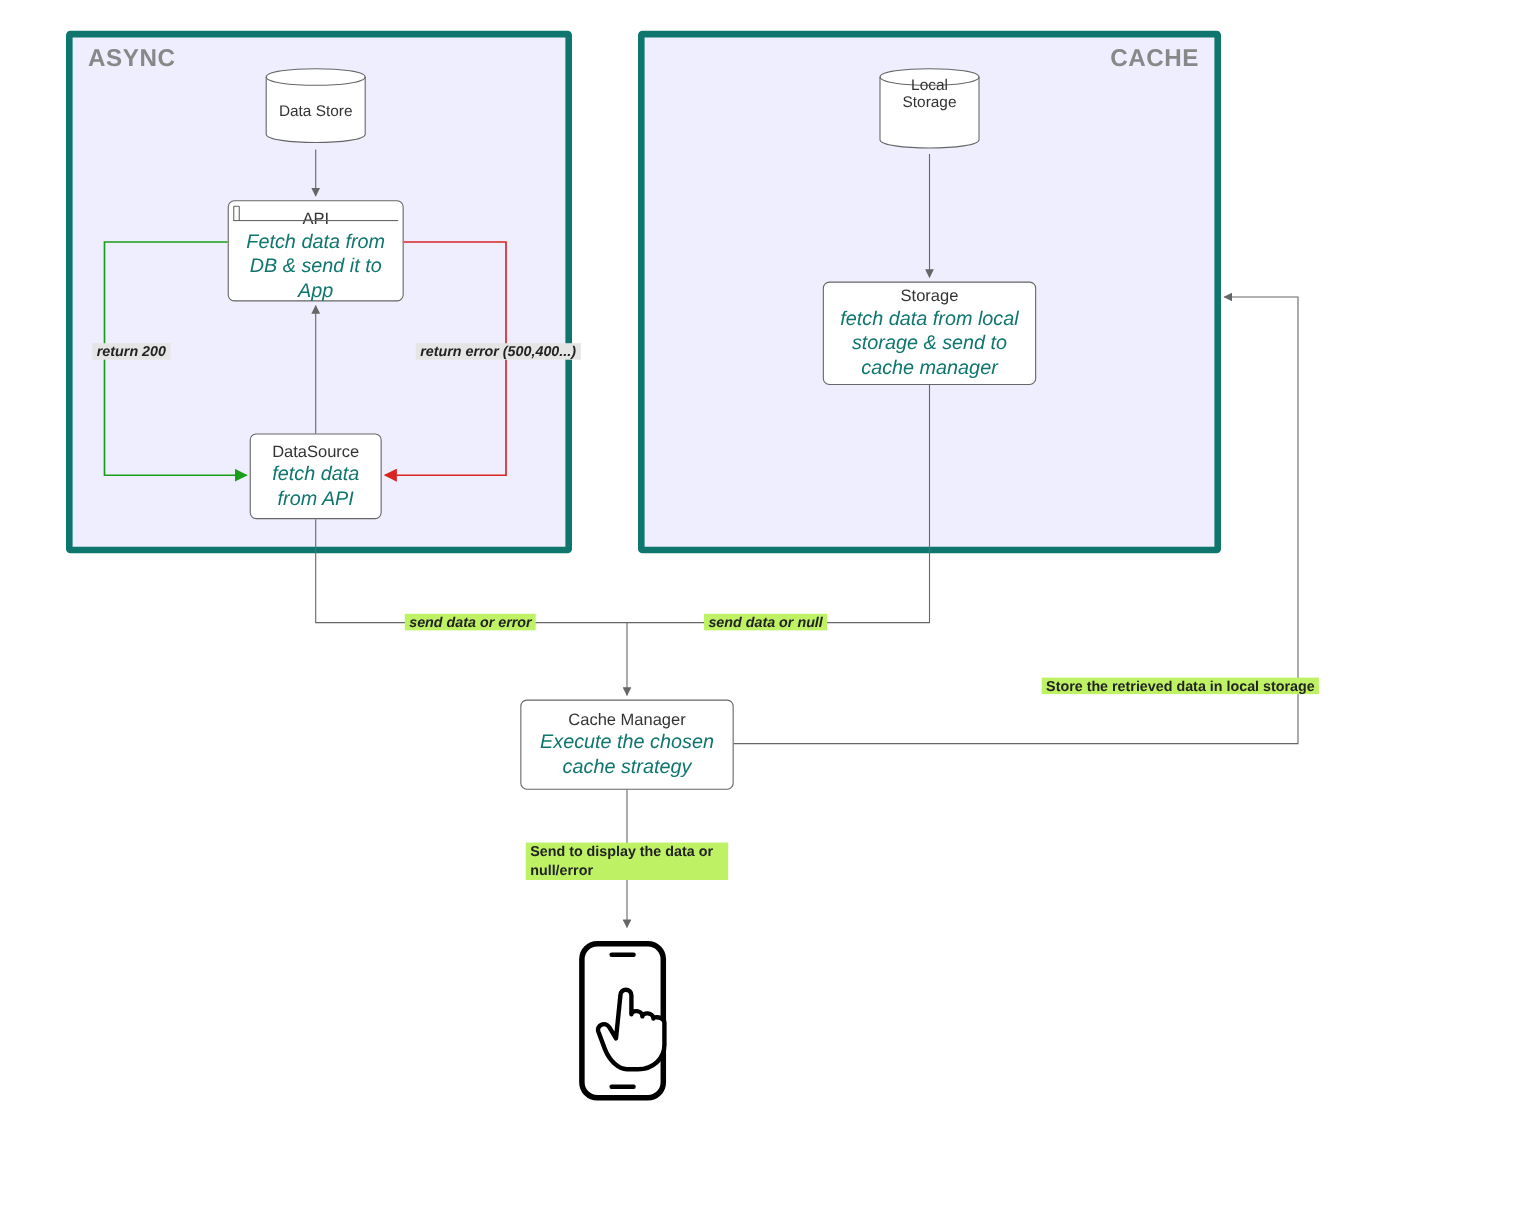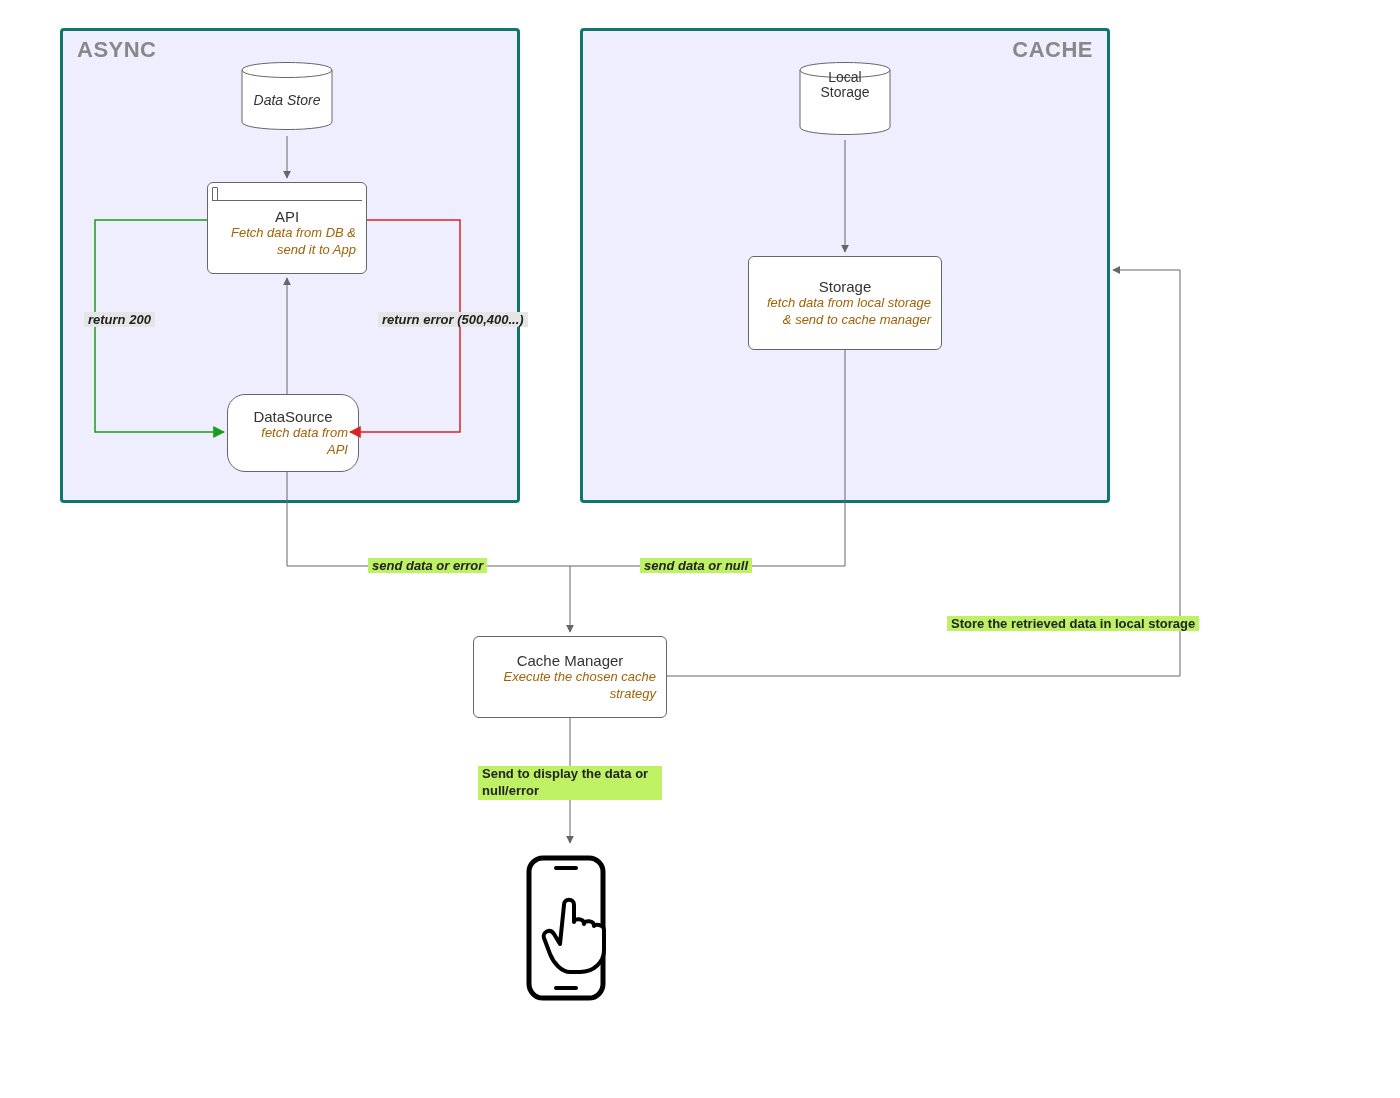--- a/index.html
+++ b/index.html
@@ -6,21 +6,21 @@
   body {
     margin: 0;
     font-family: Arial, Helvetica, sans-serif;
     background: #ffffff;
     width: 1400px;
     height: 1098px;
     position: relative;
   }
   .container {
     position: absolute;
-    border: 3px solid #0f766e;
+    border: 6px solid #0f766e;
     border-radius: 4px;
     background: #eeeeff;
   }
   .container-label {
     position: absolute;
     top: 6px;
     font-size: 22px;
     font-weight: bold;
     color: #888;
     letter-spacing: 0.5px;
@@ -34,25 +34,24 @@
     padding: 8px 10px;
     display: flex;
     flex-direction: column;
     justify-content: center;
   }
   .box-title {
     font-size: 15px;
     color: #333;
   }
   .box-sub {
-    font-size: 13px;
+    font-size: 18px;
     font-style: italic;
-    color: #a16207;
+    color: #0f766e;
     line-height: 1.25;
-    text-align: right;
   }
   .edge-label {
     position: absolute;
     font-size: 13px;
     font-weight: bold;
     font-style: italic;
     color: #222;
     background: #bef264;
     padding: 0 4px;
     white-space: nowrap;
@@ -74,30 +73,30 @@
 </div>
 
 <div class="container" style="left:580px; top:28px; width:530px; height:475px;padding-left:16px;">
   <div class="container-label" style="right:14px;">CACHE</div>
 </div>
 
 <svg style="position:absolute; left:232px; top:52px; width:110px; height:90px;">
   <path d="M 10 18 C 10 8 100 8 100 18 L 100 70 C 100 80 10 80 10 70 Z" fill="#fff" stroke="#666"></path>
   <path d="M 10 18 C 10 28 100 28 100 18" fill="none" stroke="#666"></path>
 </svg>
-<div style="position:absolute; left:245px; top:92px; width:84px; text-align:center; font-size:14px; color:#333;font-style:italic;">Data Store</div>
+<div style="position:absolute; left:245px; top:92px; width:84px; text-align:center; font-size:14px; color:#333;">Data Store</div>
 
 <div class="box" style="left:207px; top:182px; width:160px; height:92px;">
   <div style="position:absolute; left:4px; top:4px; width:6px; height:14px; border:1px solid #666; border-radius:1px;"></div>
   <div style="position:absolute; left:4px; top:4px; right:4px; height:14px; border-bottom:1px solid #666;"></div>
   <div class="box-title" style="margin-top:10px;">API</div>
   <div class="box-sub">Fetch data from DB &amp; send it to App</div>
 </div>
 
-<div class="box" style="left:227px; top:394px; width:132px; height:78px;border-radius:18px;">
+<div class="box" style="left:227px; top:394px; width:120px; height:78px;">
   <div class="box-title">DataSource</div>
   <div class="box-sub">fetch data from API</div>
 </div>
 
 <svg style="position:absolute; left:790px; top:52px; width:110px; height:95px;">
   <path d="M 10 18 C 10 8 100 8 100 18 L 100 75 C 100 85 10 85 10 75 Z" fill="#fff" stroke="#666"></path>
   <path d="M 10 18 C 10 28 100 28 100 18" fill="none" stroke="#666"></path>
 </svg>
 <div style="position:absolute; left:803px; top:70px; width:84px; text-align:center; font-size:14px; color:#333; line-height:1.1;">
   <span>Local Storage</span>

